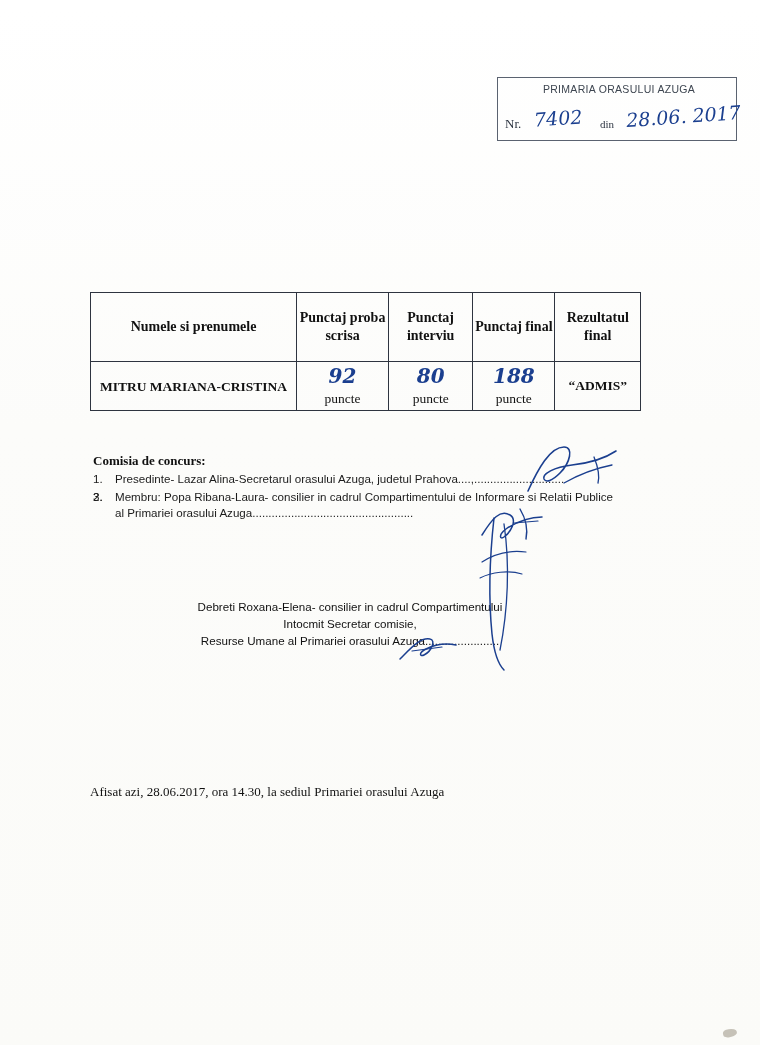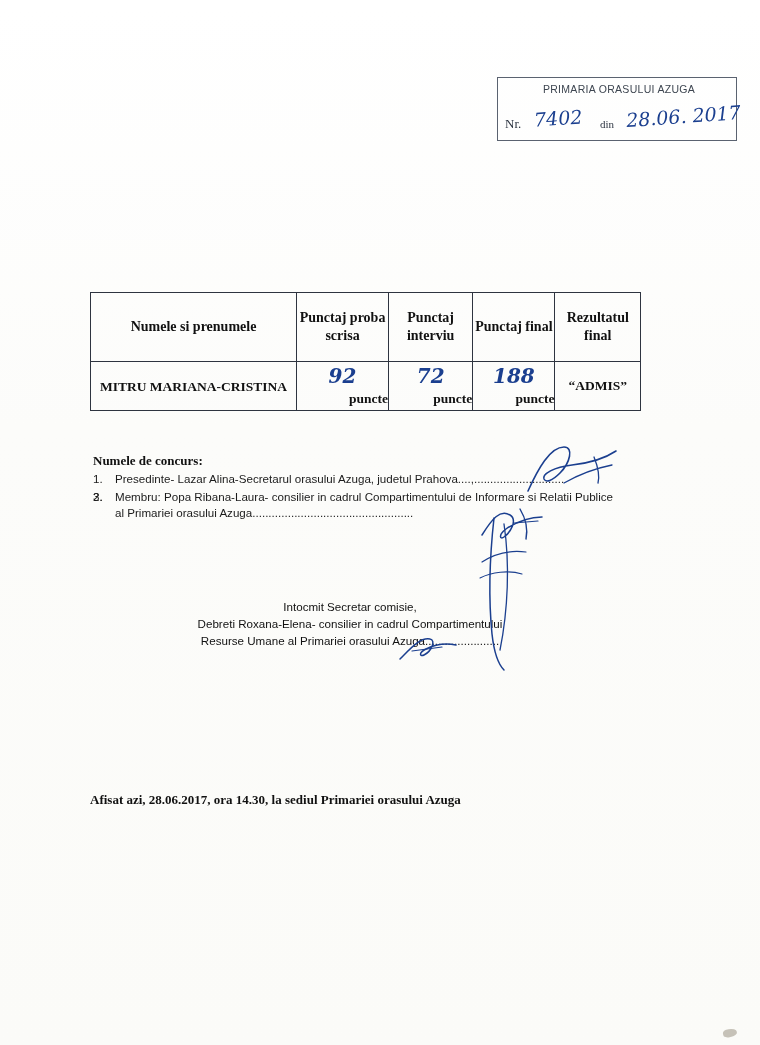--- a/index.html
+++ b/index.html
@@ -155,23 +155,23 @@
     right: 0;
     top: 2px;
     text-align: center;
     font-size: 20px;
   }
   .score-unit {
     position: absolute;
     left: 0;
     right: 0;
     bottom: 3px;
-    text-align: right;
+    text-align: center;
     font-size: 13.5px;
-    font-weight: bold;
+    font-weight: normal;
   }
   .cell-result {
     font-size: 13.5px;
   }
 
   
   .commission-title {
     position: absolute;
     left: 93px;
     top: 444px;
@@ -211,22 +211,21 @@
     font-size: 11.6px;
     line-height: 17px;
   }
 
   
   .posted-line {
     position: absolute;
     left: 90px;
     top: 775px;
     font-size: 13px;
-    font-weight: bold;
-    margin-top: 8px;
+    font-weight: normal;
   }
 
   
   .sig {
     position: absolute;
     pointer-events: none;
   }
   .sig svg { display: block; }
   .sig path {
     fill: none;
@@ -270,50 +269,50 @@
       </tr>
     </thead>
     <tbody>
       <tr>
         <td class="cell-name">MITRU MARIANA-CRISTINA</td>
         <td class="score-cell">
           <span class="score-hw hw">92</span>
           <span class="score-unit">puncte</span>
         </td>
         <td class="score-cell">
-          <span class="score-hw hw">72</span>
+          <span class="score-hw hw">80</span>
           <span class="score-unit">puncte</span>
         </td>
         <td class="score-cell">
           <span class="score-hw hw">188</span>
           <span class="score-unit">puncte</span>
         </td>
         <td class="cell-result">“ADMIS”</td>
       </tr>
     </tbody>
   </table>
 
-  <div class="commission-title">Numele de concurs:</div>
+  <div class="commission-title">Comisia de concurs:</div>
   <div class="commission-list">
     <div class="item">
       <span class="num">1.</span>
       <span>Presedinte- Lazar Alina-Secretarul orasului Azuga, judetul Prahova....,............................</span>
     </div>
     <div class="item">
       <span class="num">2.</span>
     </div>
     <div class="item">
       <span class="num">3.</span>
       <span>Membru: Popa Ribana-Laura- consilier in cadrul Compartimentului de Informare si Relatii Publice al Primariei orasului Azuga..................................................</span>
     </div>
   </div>
 
   <div class="secretary-block">
+    <div>Debreti Roxana-Elena- consilier in cadrul Compartimentului</div>
     <div>Intocmit Secretar comisie,</div>
-    <div>Debreti Roxana-Elena- consilier in cadrul Compartimentului</div>
     <div>Resurse Umane al Primariei orasului Azuga.......................</div>
   </div>
 
   <div class="posted-line">Afisat azi, 28.06.2017, ora 14.30, la sediul Primariei orasului Azuga</div>
 
   <div class="sig" style="left:520px; top:430px;">
     <svg width="110" height="60" viewBox="0 0 110 60">
       <path d="M8 52 C18 30 30 8 44 8 C54 8 50 24 40 34 C32 42 26 44 24 40 C22 35 34 28 52 26 C70 24 84 20 96 12" stroke-width="1.6"></path>
       <path d="M44 44 C58 36 72 30 92 26" stroke-width="1.3"></path>
       <path d="M74 18 C78 28 80 36 78 44" stroke-width="1.3"></path>

